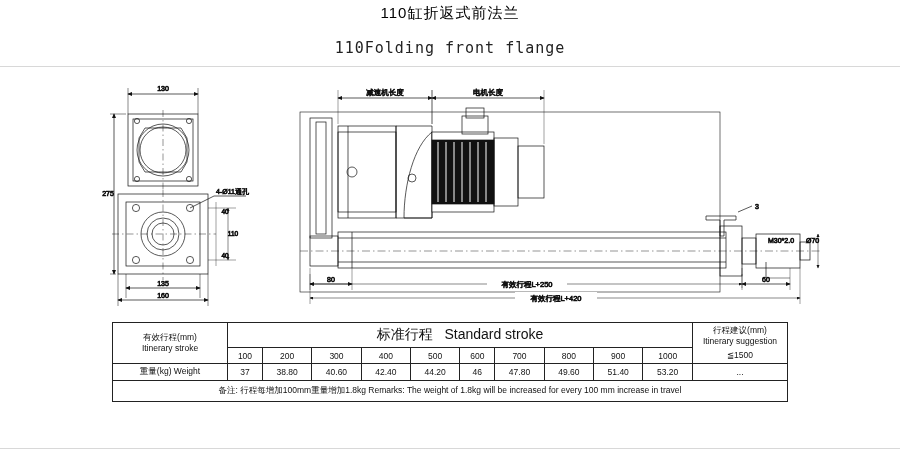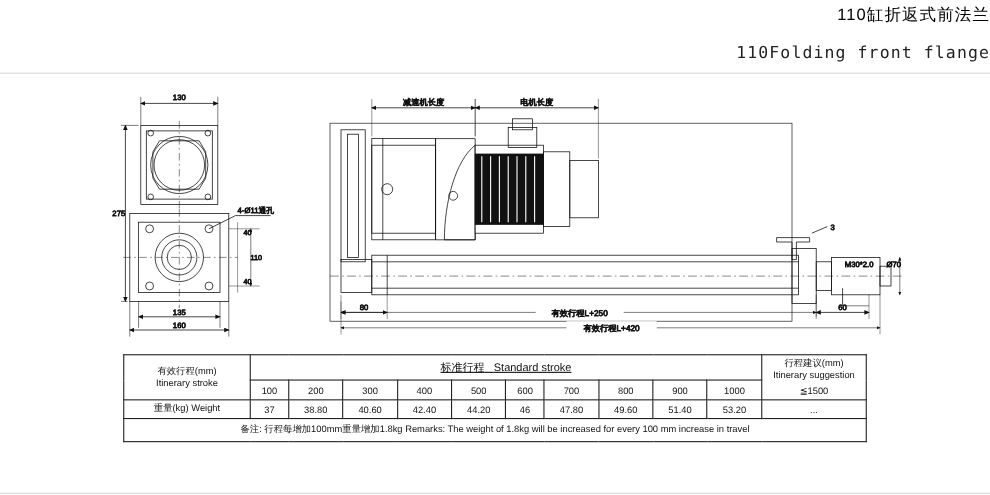--- a/index.html
+++ b/index.html
@@ -5,21 +5,21 @@
   html,body{margin:0;padding:0;}
   body{
     width:900px;height:450px;
     background:#ffffff;
     font-family:"Liberation Sans", sans-serif;
     color:#111;
     overflow:hidden;
     position:relative;
   }
   .title-block{
-    position:absolute;left:0;top:4px;width:900px;text-align:right;
+    position:absolute;left:0;top:4px;width:900px;text-align:center;
   }
   .title-cn{font-size:15px;letter-spacing:1px;color:#000;}
   .title-en{font-size:15px;font-family:"DejaVu Sans Mono", monospace;letter-spacing:1px;color:#222;margin-top:16px;}
 
   .rule{position:absolute;left:0;width:900px;height:1px;background:#d8d8d8;}
   .rule.top{top:66px;}
   .rule.bottom{top:448px;}
 
   
   .canvas{position:absolute;left:0;top:66px;width:808px;height:250px;}
@@ -35,21 +35,21 @@
     color:#111;
   }
   td,th{
     border:1px solid #222;
     text-align:center;
     vertical-align:middle;
     padding:2px 1px;
     font-weight:normal;
   }
   .lbl-cell{width:110px;line-height:1.35;padding:3px 2px;}
-  .hdr-std{font-size:10px;text-decoration:underline;}
+  .hdr-std{font-size:14px;}
   .sug-cell{width:92px;line-height:1.35;font-size:8.5px;}
   .rowlbl{line-height:1.35;}
   .note-row td{font-size:8.5px;padding:4px 4px;}
   .num{font-size:8.5px;}
 </style>
 </head>
 <body>
 
 <div class="title-block">
   <div class="title-cn">110缸折返式前法兰</div>

